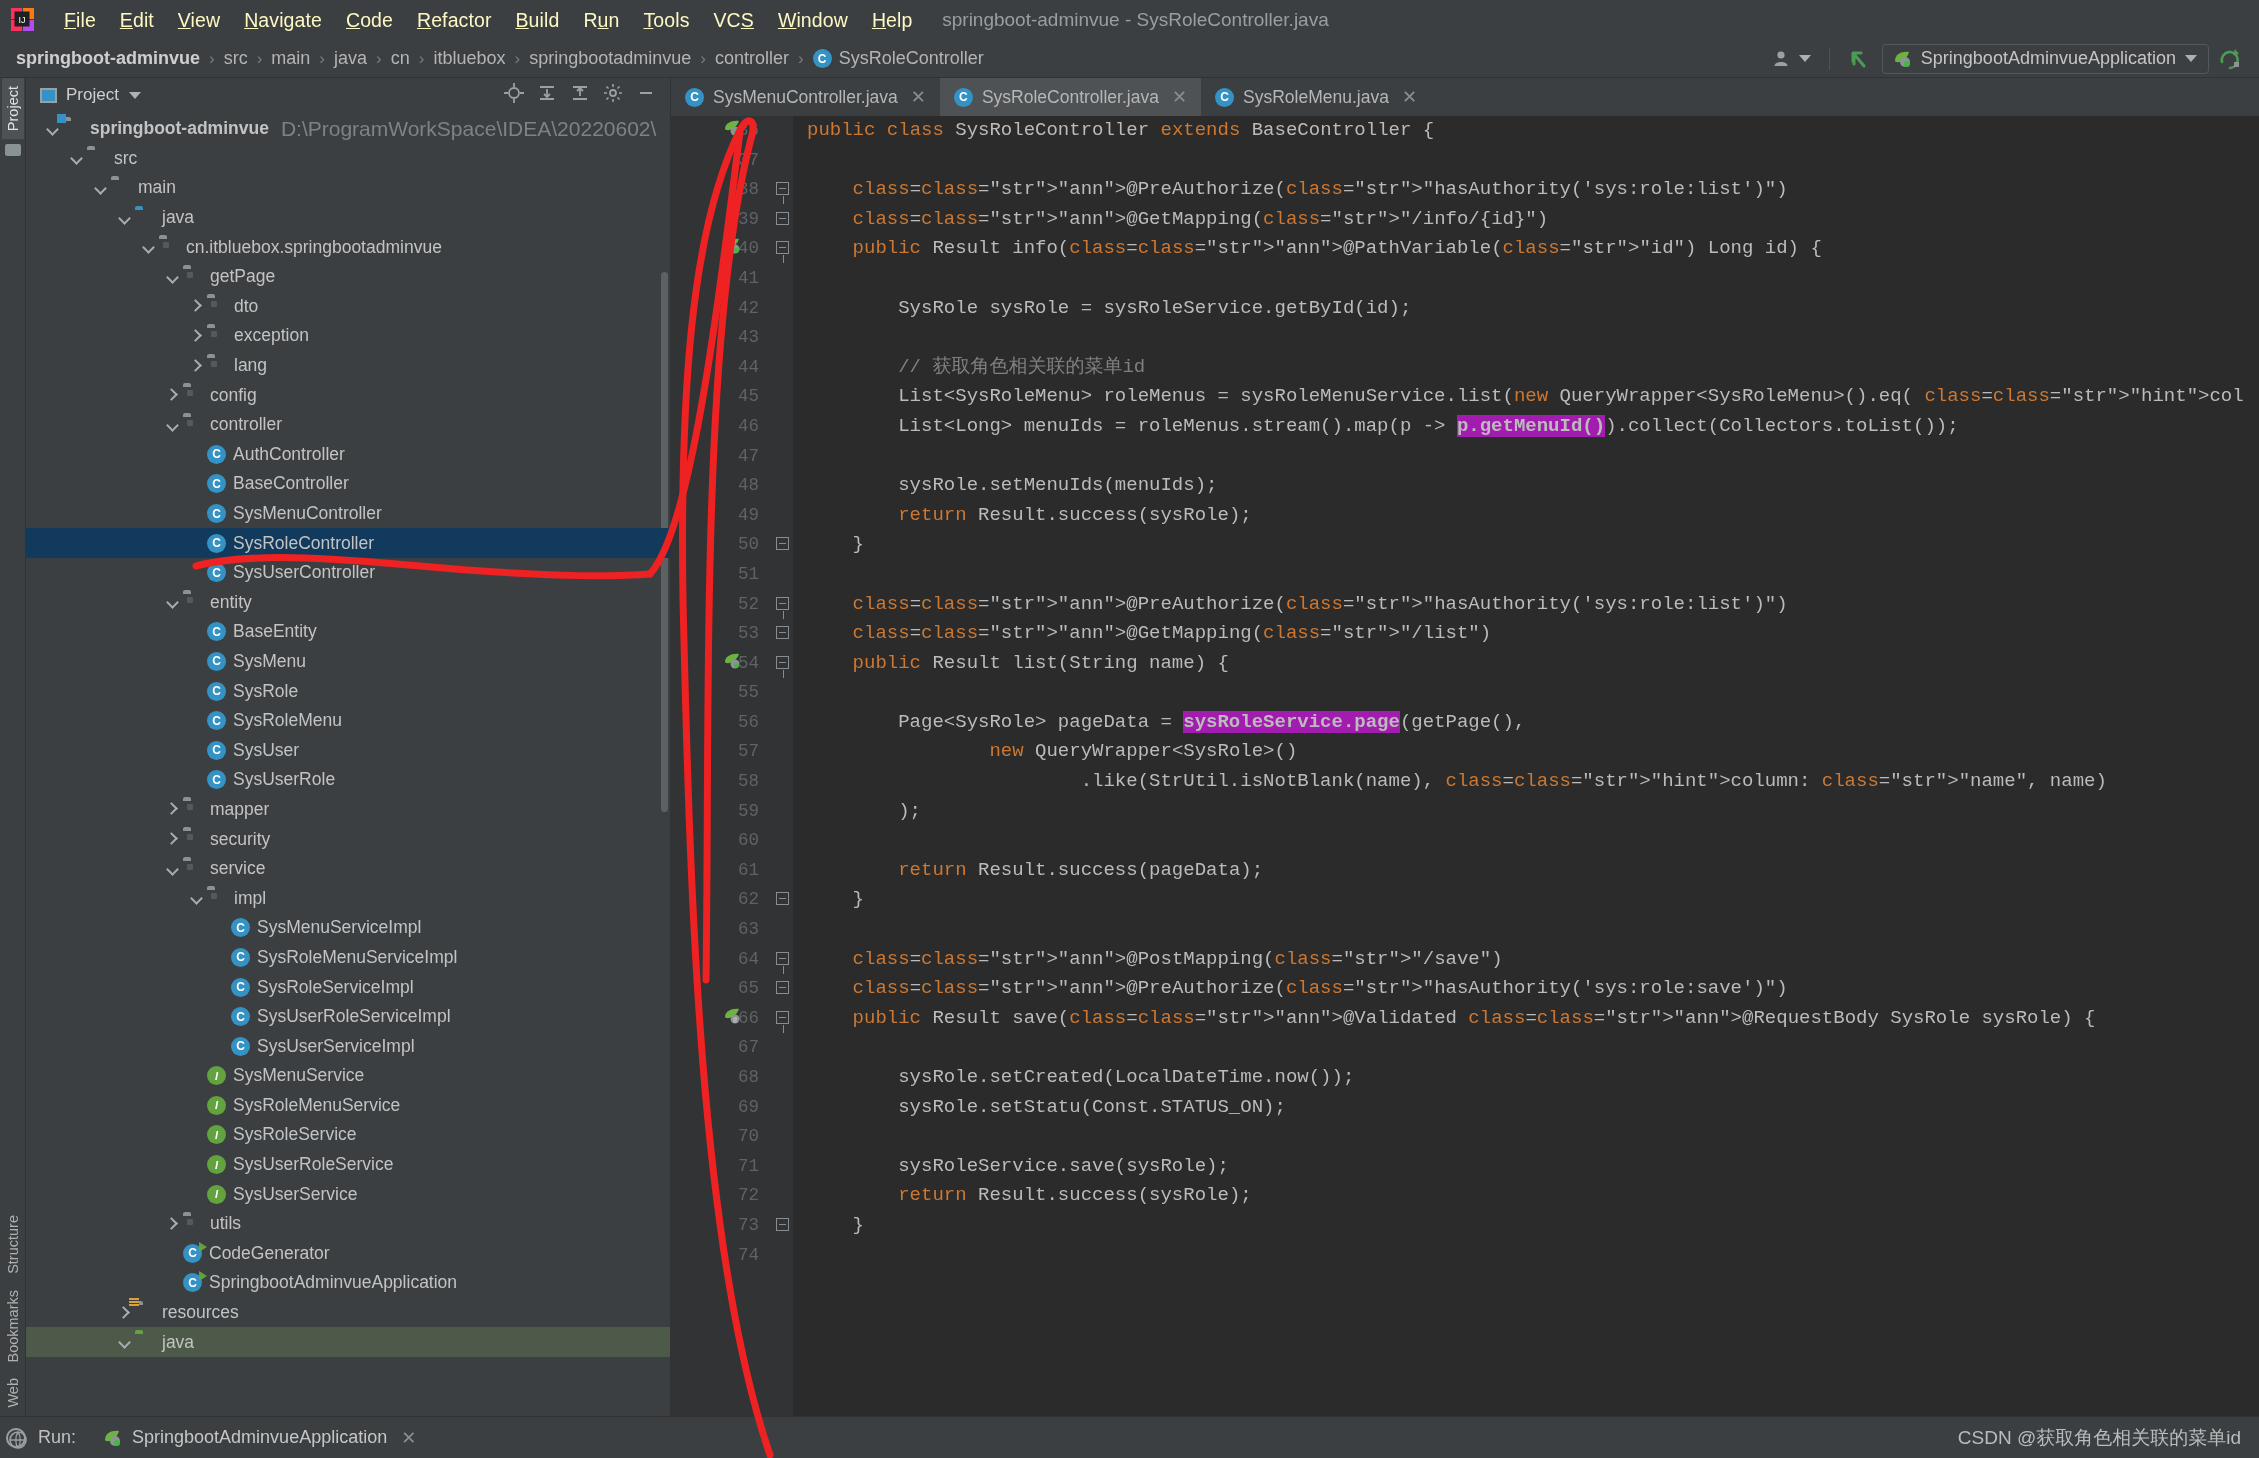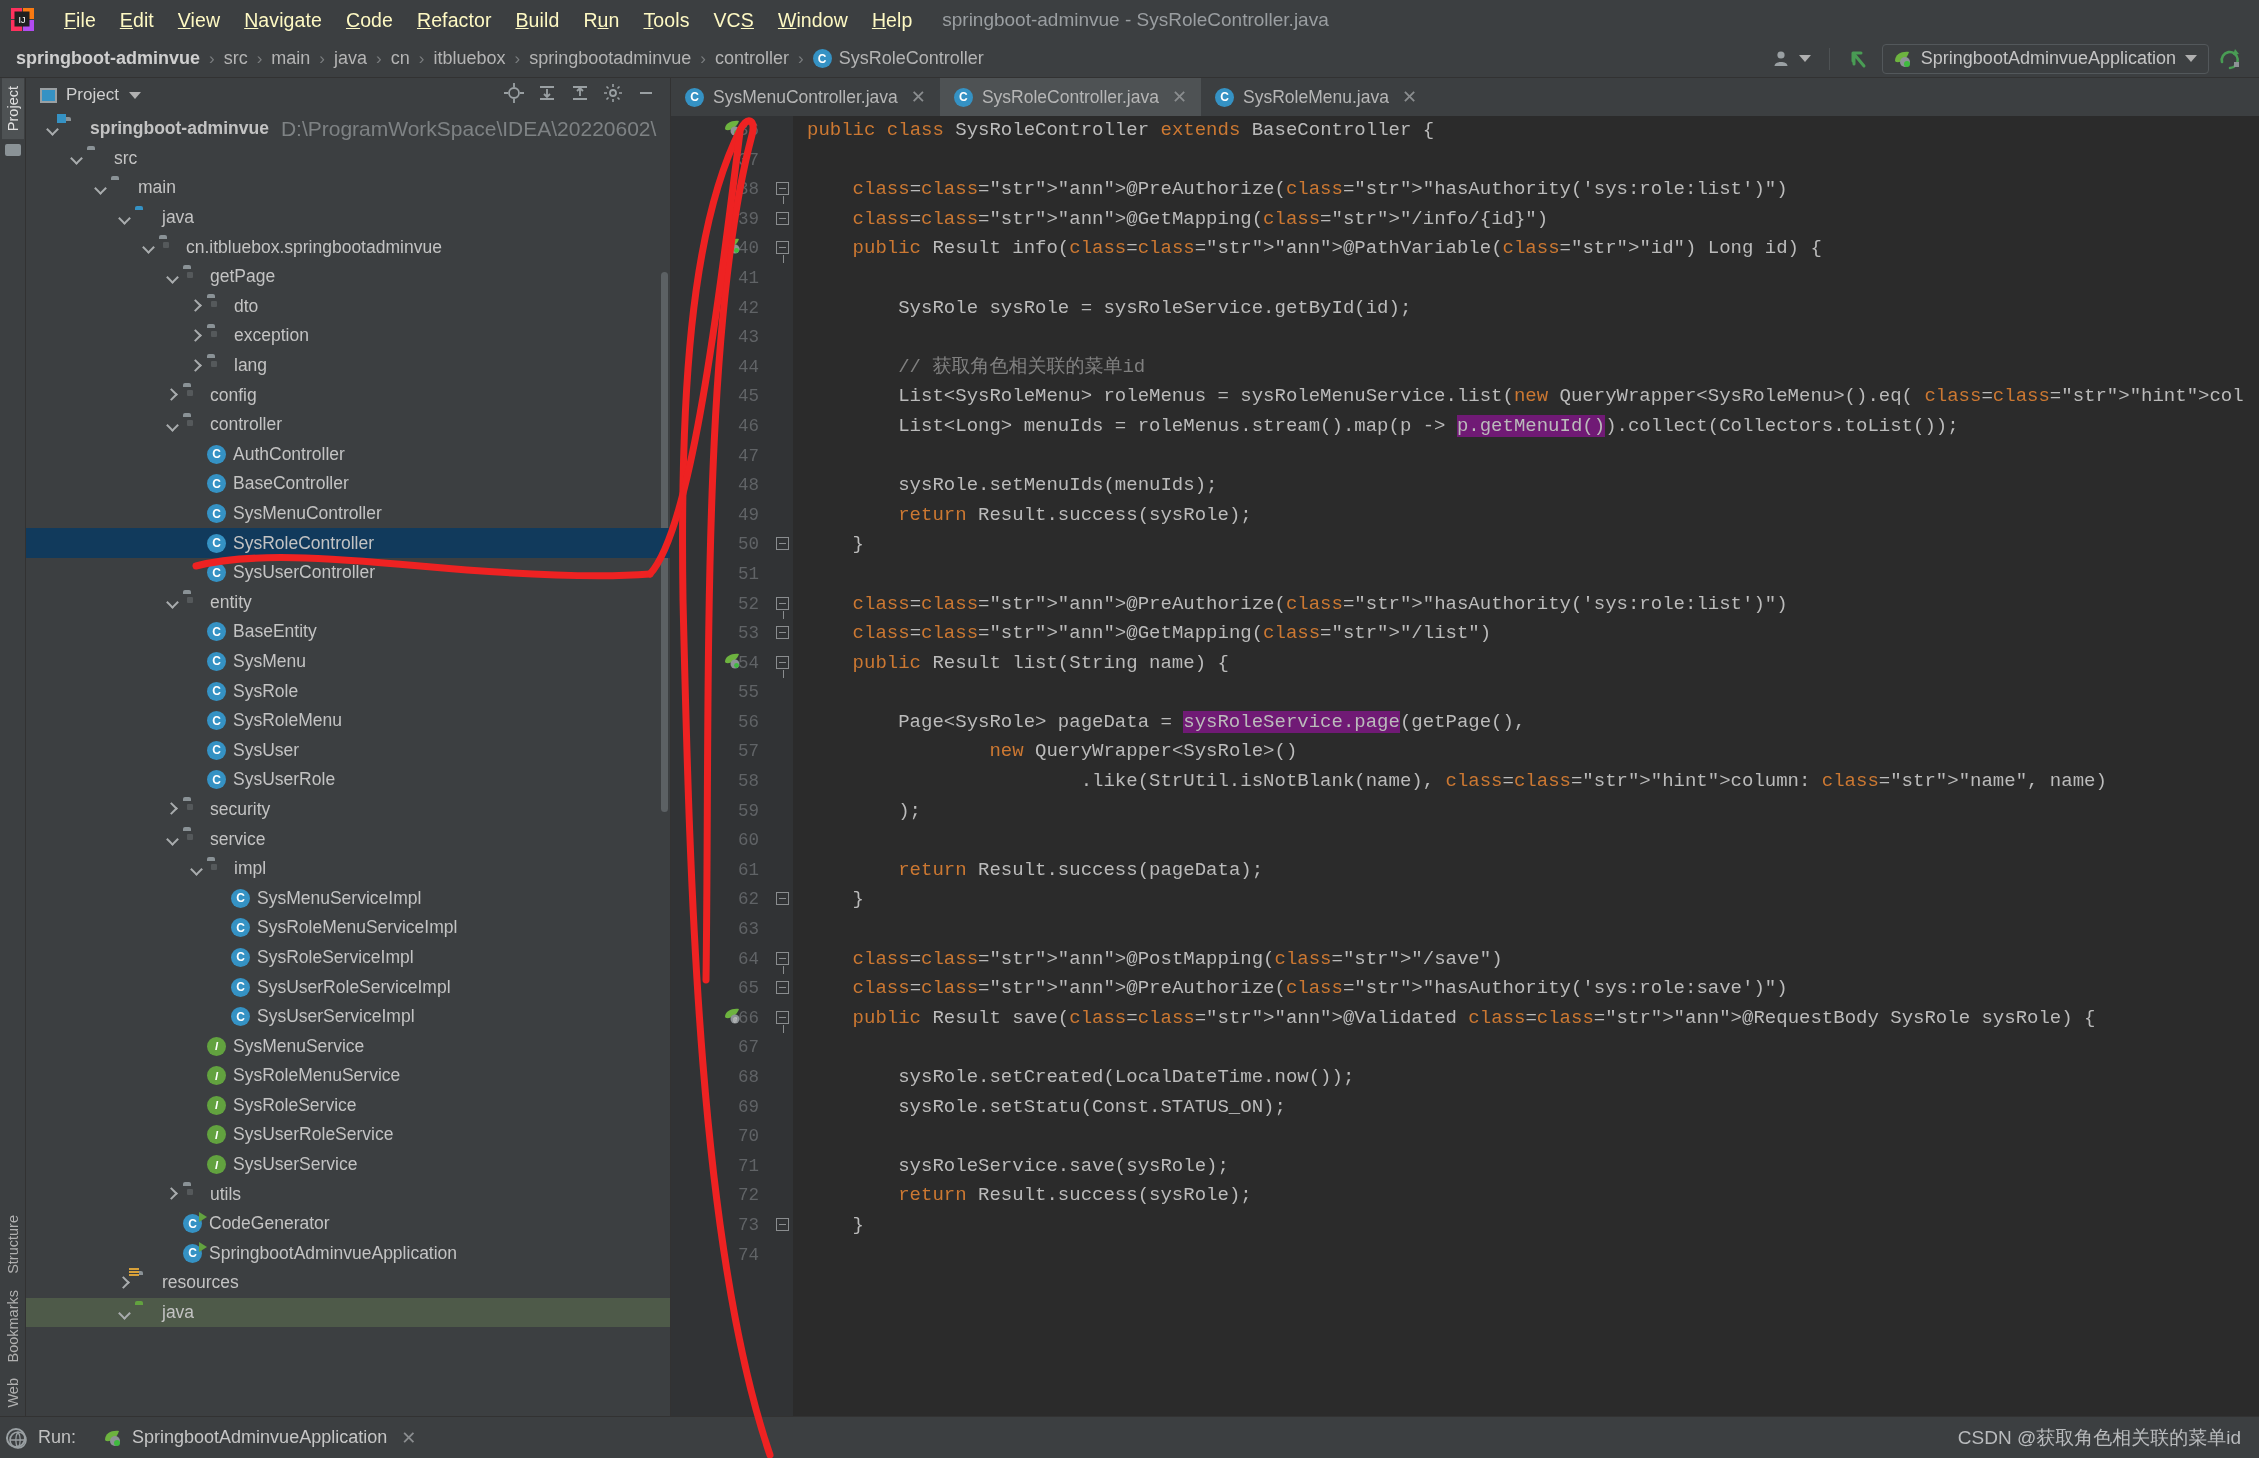--- a/index.html
+++ b/index.html
@@ -164,21 +164,21 @@
   .fold {
     position:absolute; left:5px; width:13px; height:13px; border:1px solid #8a8d8f;
     background:#313335;
   }
   .fold::before{content:"";position:absolute;left:2px;top:5px;width:7px;height:1px;background:#8a8d8f;}
   .fold.open::after{content:"";position:absolute;left:6px;top:13px;width:1px;height:8px;background:#8a8d8f;}
 
   
   .kw { color:#cc7832; }
   .cmt { color:#808080; }
-  .hl-olive { background:#701a75; }
+  .hl-olive { background:#a21caf;font-weight:bold; }
 
   
   .editor-scroll { width: 14px; background:#2b2b2b; flex:none; position:relative; }
 
   
   .bottom {
     height: 42px; background: #3c3f41; display: flex; align-items: center;
     padding-left: 6px; flex: none; border-top: 1px solid #323232; position: relative;
   }
   .run-label { font-size: 18px; color: #c0c0c0; margin-left: 12px; margin-right: 26px; }
@@ -453,20 +453,25 @@
           </div>
           <div class="row" style="padding-left: 162px;">
             <span class="arrow none"></span>
             <span class="cls">C</span>
             <span class="row-label">SysUser</span>
           </div>
           <div class="row" style="padding-left: 162px;">
             <span class="arrow none"></span>
             <span class="cls">C</span>
             <span class="row-label">SysUserRole</span>
+          </div>
+          <div class="row" style="padding-left: 138px;">
+            <span class="arrow right"></span>
+            <span class="ico"><span class="folder pkg"></span></span>
+            <span class="row-label">mapper</span>
           </div>
           <div class="row" style="padding-left: 138px;">
             <span class="arrow right"></span>
             <span class="ico"><span class="folder pkg"></span></span>
             <span class="row-label">security</span>
           </div>
           <div class="row" style="padding-left: 138px;">
             <span class="arrow "></span>
             <span class="ico"><span class="folder pkg"></span></span>
             <span class="row-label">service</span>

